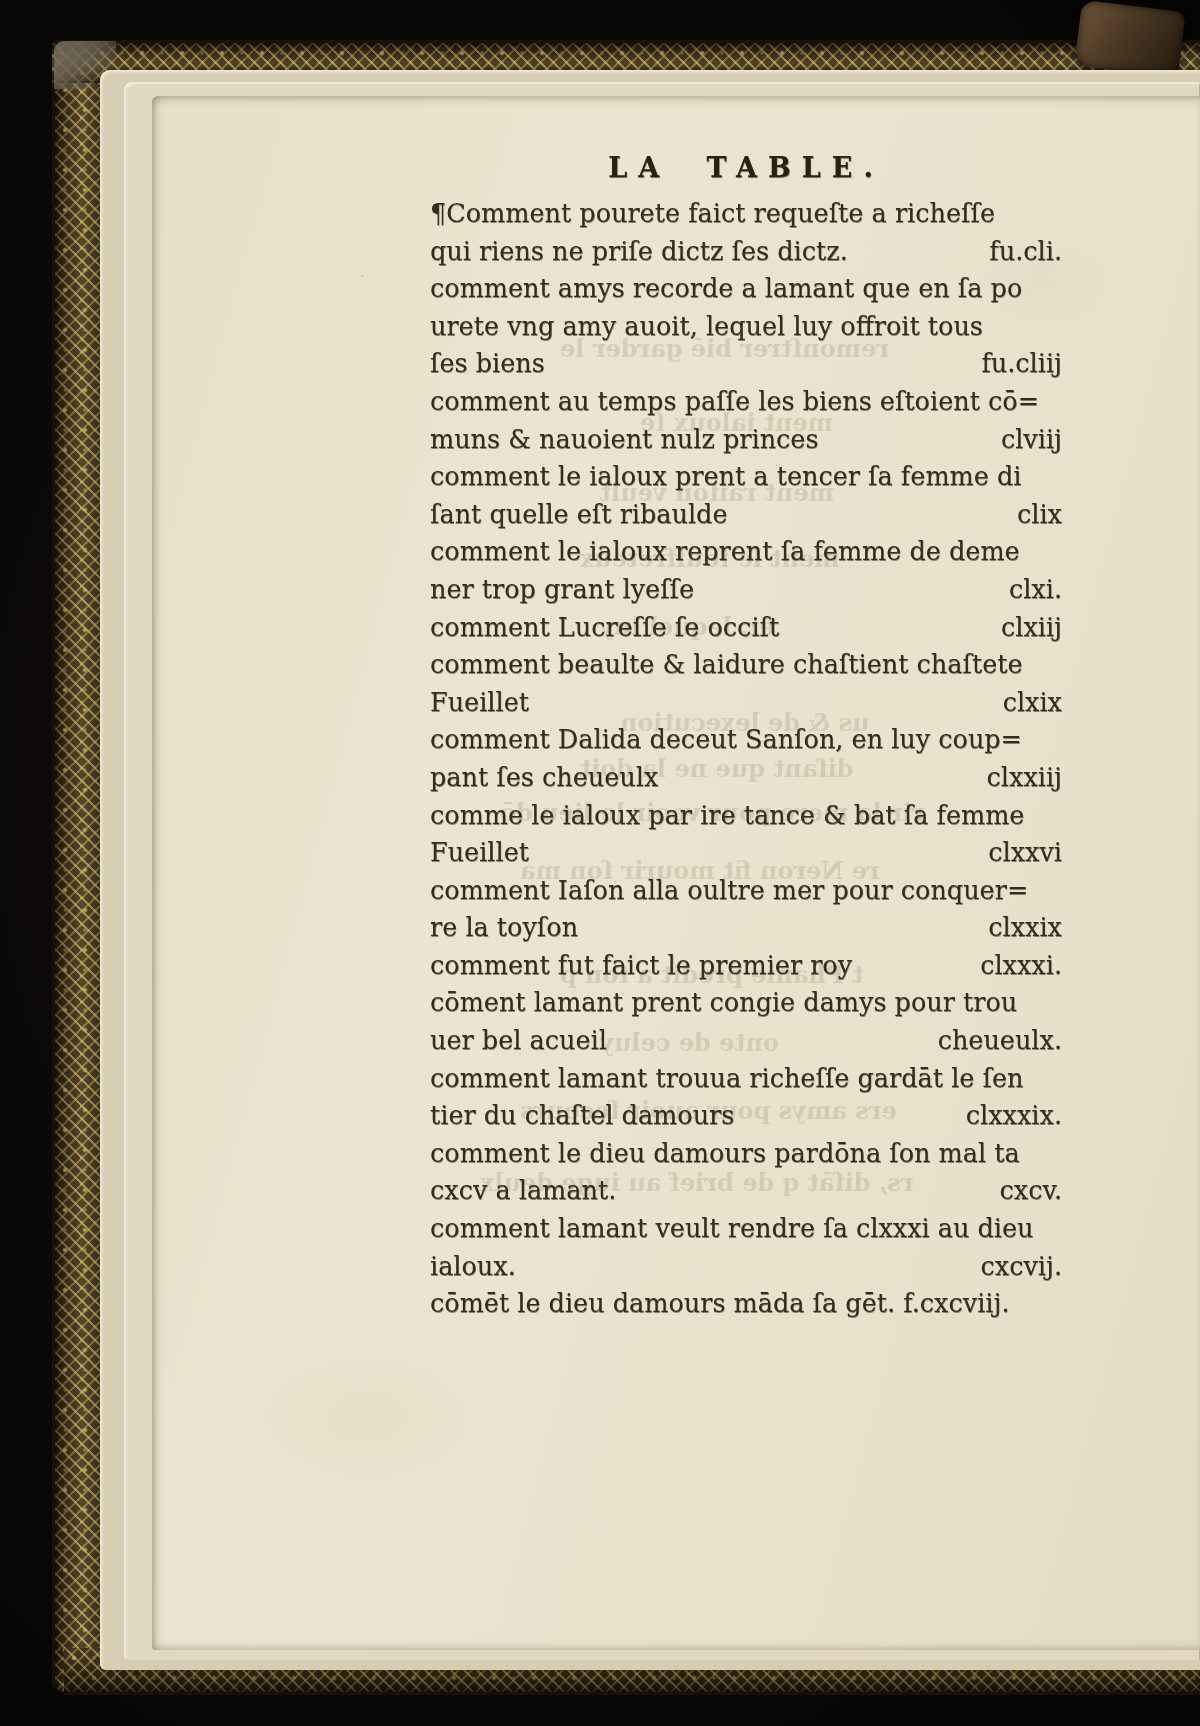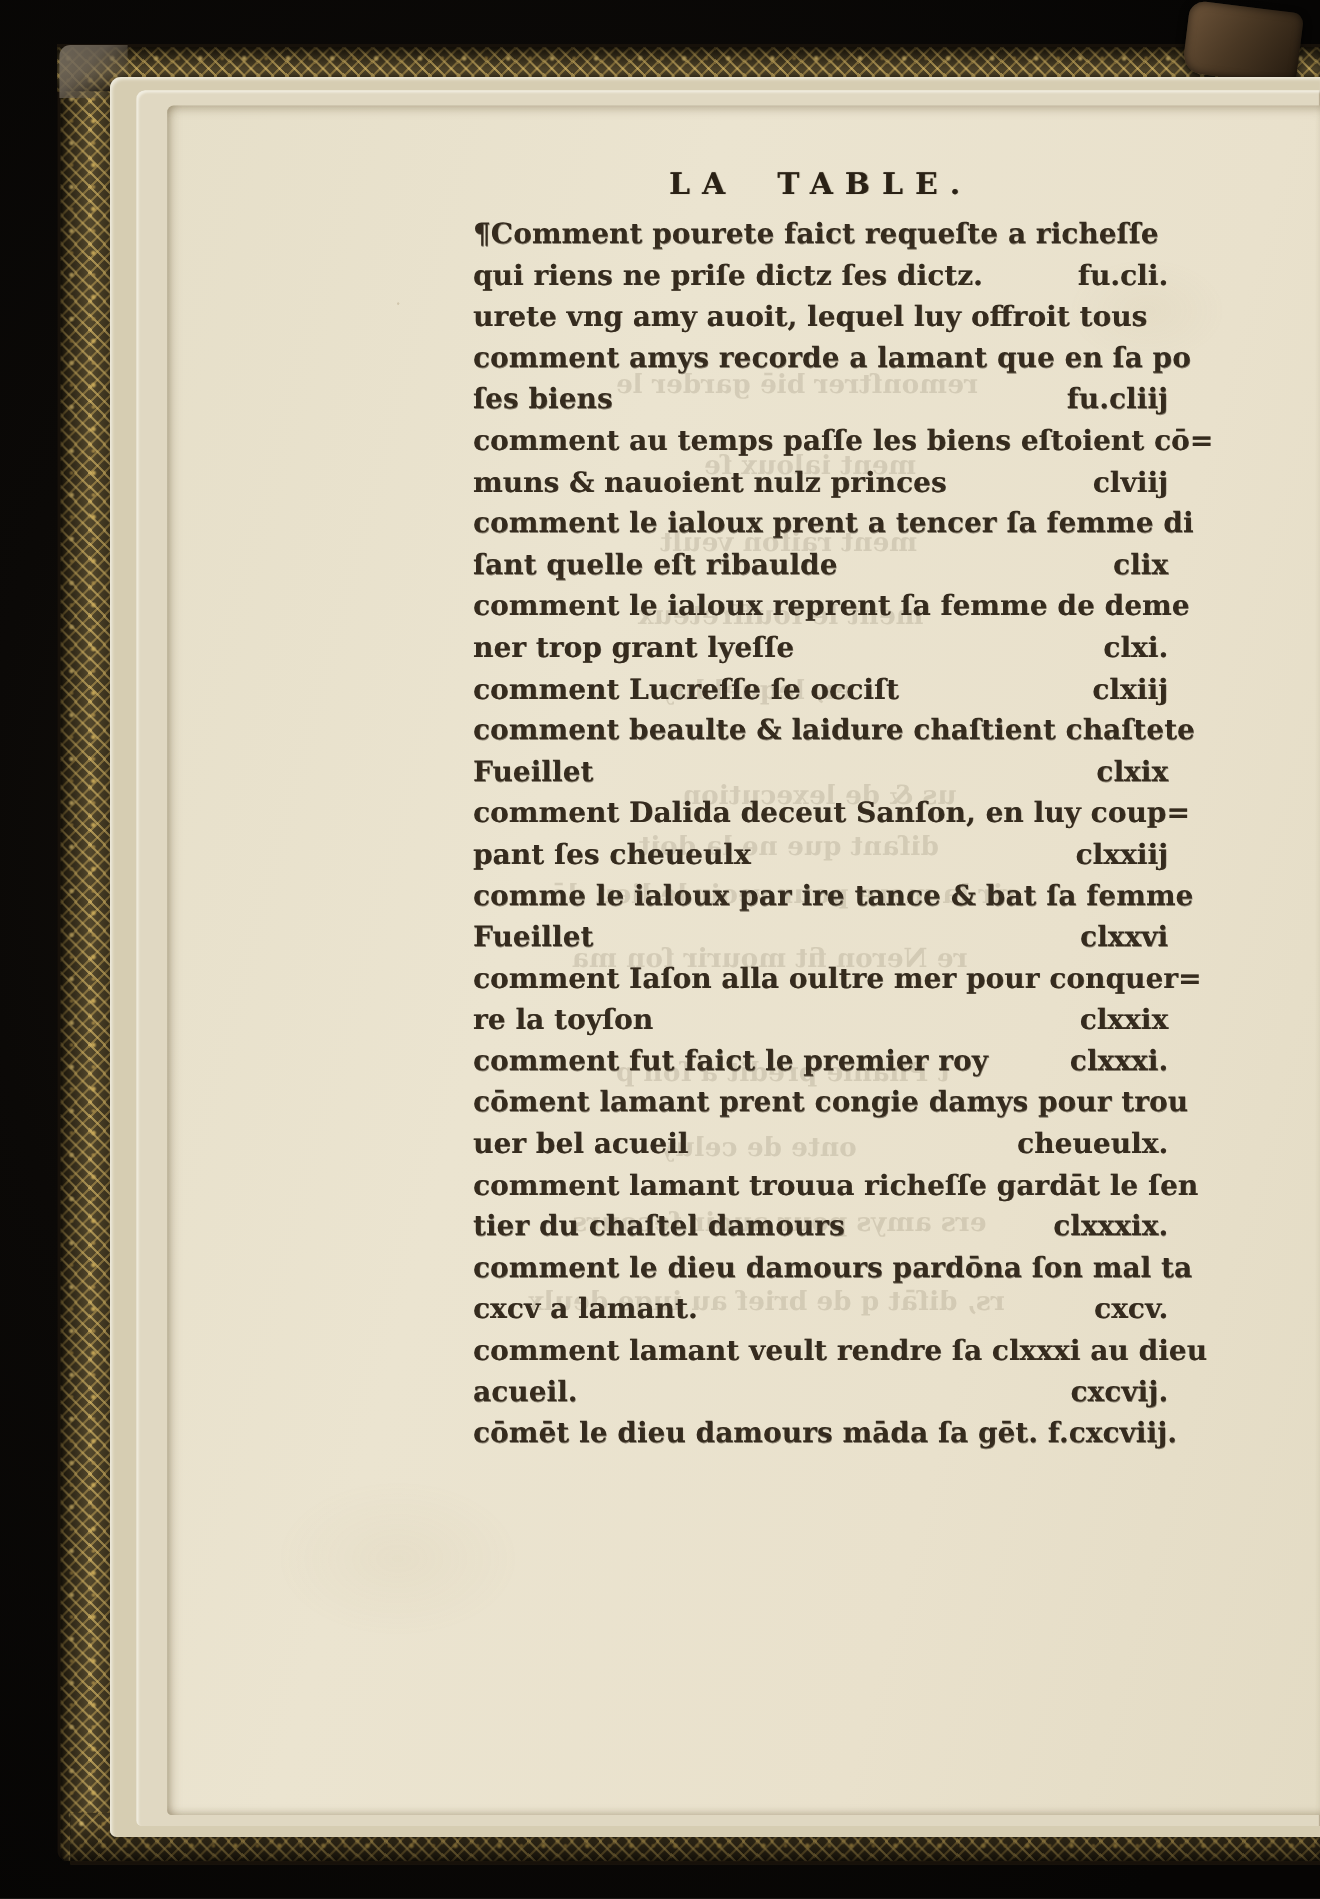--- a/index.html
+++ b/index.html
@@ -62,21 +62,21 @@
   .ghosts{position:absolute; inset:0; z-index:7; pointer-events:none;}
   .ghost{position:absolute; color:#7d7159; opacity:.20; font-weight:700; font-size:24px;
     transform:scaleX(-1); filter:blur(.7px); white-space:nowrap;}
   
   .textblock{position:absolute; left:430px; top:148px; width:632px; z-index:8;
     color:#352b1e;}
   .title{font-size:27px; font-weight:700; letter-spacing:11px; word-spacing:16px;
     text-align:center; color:#2a2115; line-height:40px; margin-bottom:7px;
     text-shadow:.5px .6px .7px rgba(35,26,14,.6);}
   .line{display:flex; justify-content:space-between; line-height:37.6px;
-    font-size:25.5px; font-weight:700; white-space:nowrap;
+    font-size:25.5px; font-weight:400; white-space:nowrap;
     text-shadow:.4px .5px .6px rgba(40,30,18,.5);}
   .ltext{white-space:nowrap;}
   .folio{margin-left:12px; white-space:nowrap;}
 </style>
 </head>
 <body>
 
 <div class="scene">
 
   <div class="gilt gilt-left"></div>
@@ -109,24 +109,24 @@
     <div class="title">LA TABLE.</div>
     <div>
         <div class="line">
           <span class="ltext">¶Comment pourete faict requeſte a richeſſe</span>
         </div>
         <div class="line">
           <span class="ltext">qui riens ne priſe dictz ſes dictz.</span>
           <span class="folio">fu.cli.</span>
         </div>
         <div class="line">
+          <span class="ltext">comment amys recorde a lamant que en ſa po</span>
+        </div>
+        <div class="line">
           <span class="ltext">urete vng amy auoit, lequel luy offroit tous</span>
-        </div>
-        <div class="line">
-          <span class="ltext">comment amys recorde a lamant que en ſa po</span>
         </div>
         <div class="line">
           <span class="ltext">ſes biens</span>
           <span class="folio">fu.cliij</span>
         </div>
         <div class="line">
           <span class="ltext">comment au temps paſſe les biens eſtoient cō=</span>
         </div>
         <div class="line">
           <span class="ltext">muns &amp; nauoient nulz princes</span>
@@ -200,21 +200,21 @@
           <span class="ltext">comment le dieu damours pardōna ſon mal ta</span>
         </div>
         <div class="line">
           <span class="ltext">cxcv a lamant.</span>
           <span class="folio">cxcv.</span>
         </div>
         <div class="line">
           <span class="ltext">comment lamant veult rendre ſa clxxxi au dieu</span>
         </div>
         <div class="line">
-          <span class="ltext">acueil.</span>
+          <span class="ltext">ialoux.</span>
           <span class="folio">cxcvij.</span>
         </div>
         <div class="line">
           <span class="ltext">cōmēt le dieu damours māda ſa gēt. f.cxcviij.</span>
         </div>
       </div>
   </div>
 
 </div>
 

